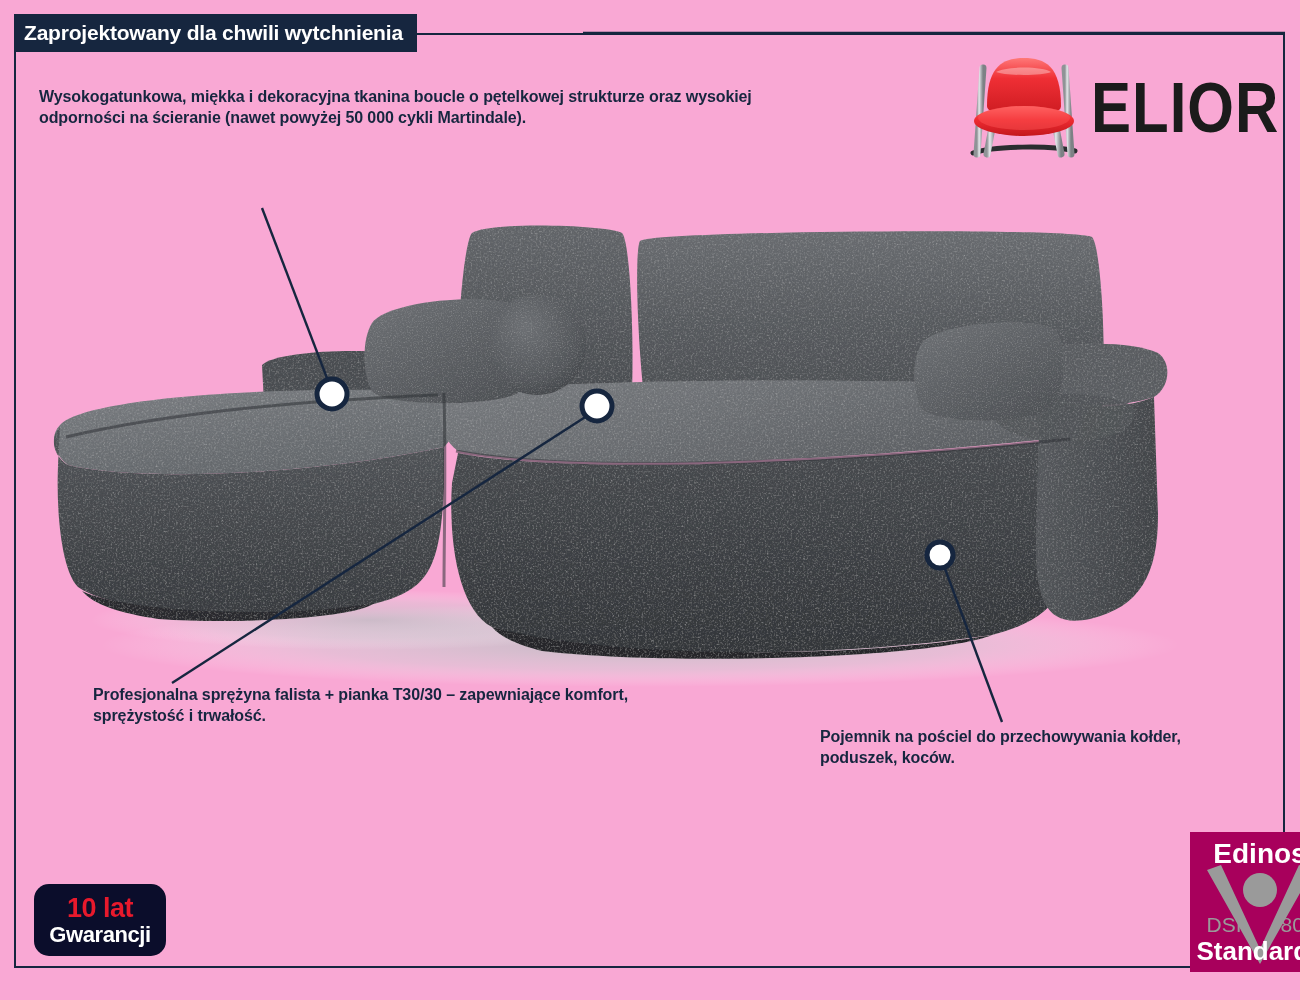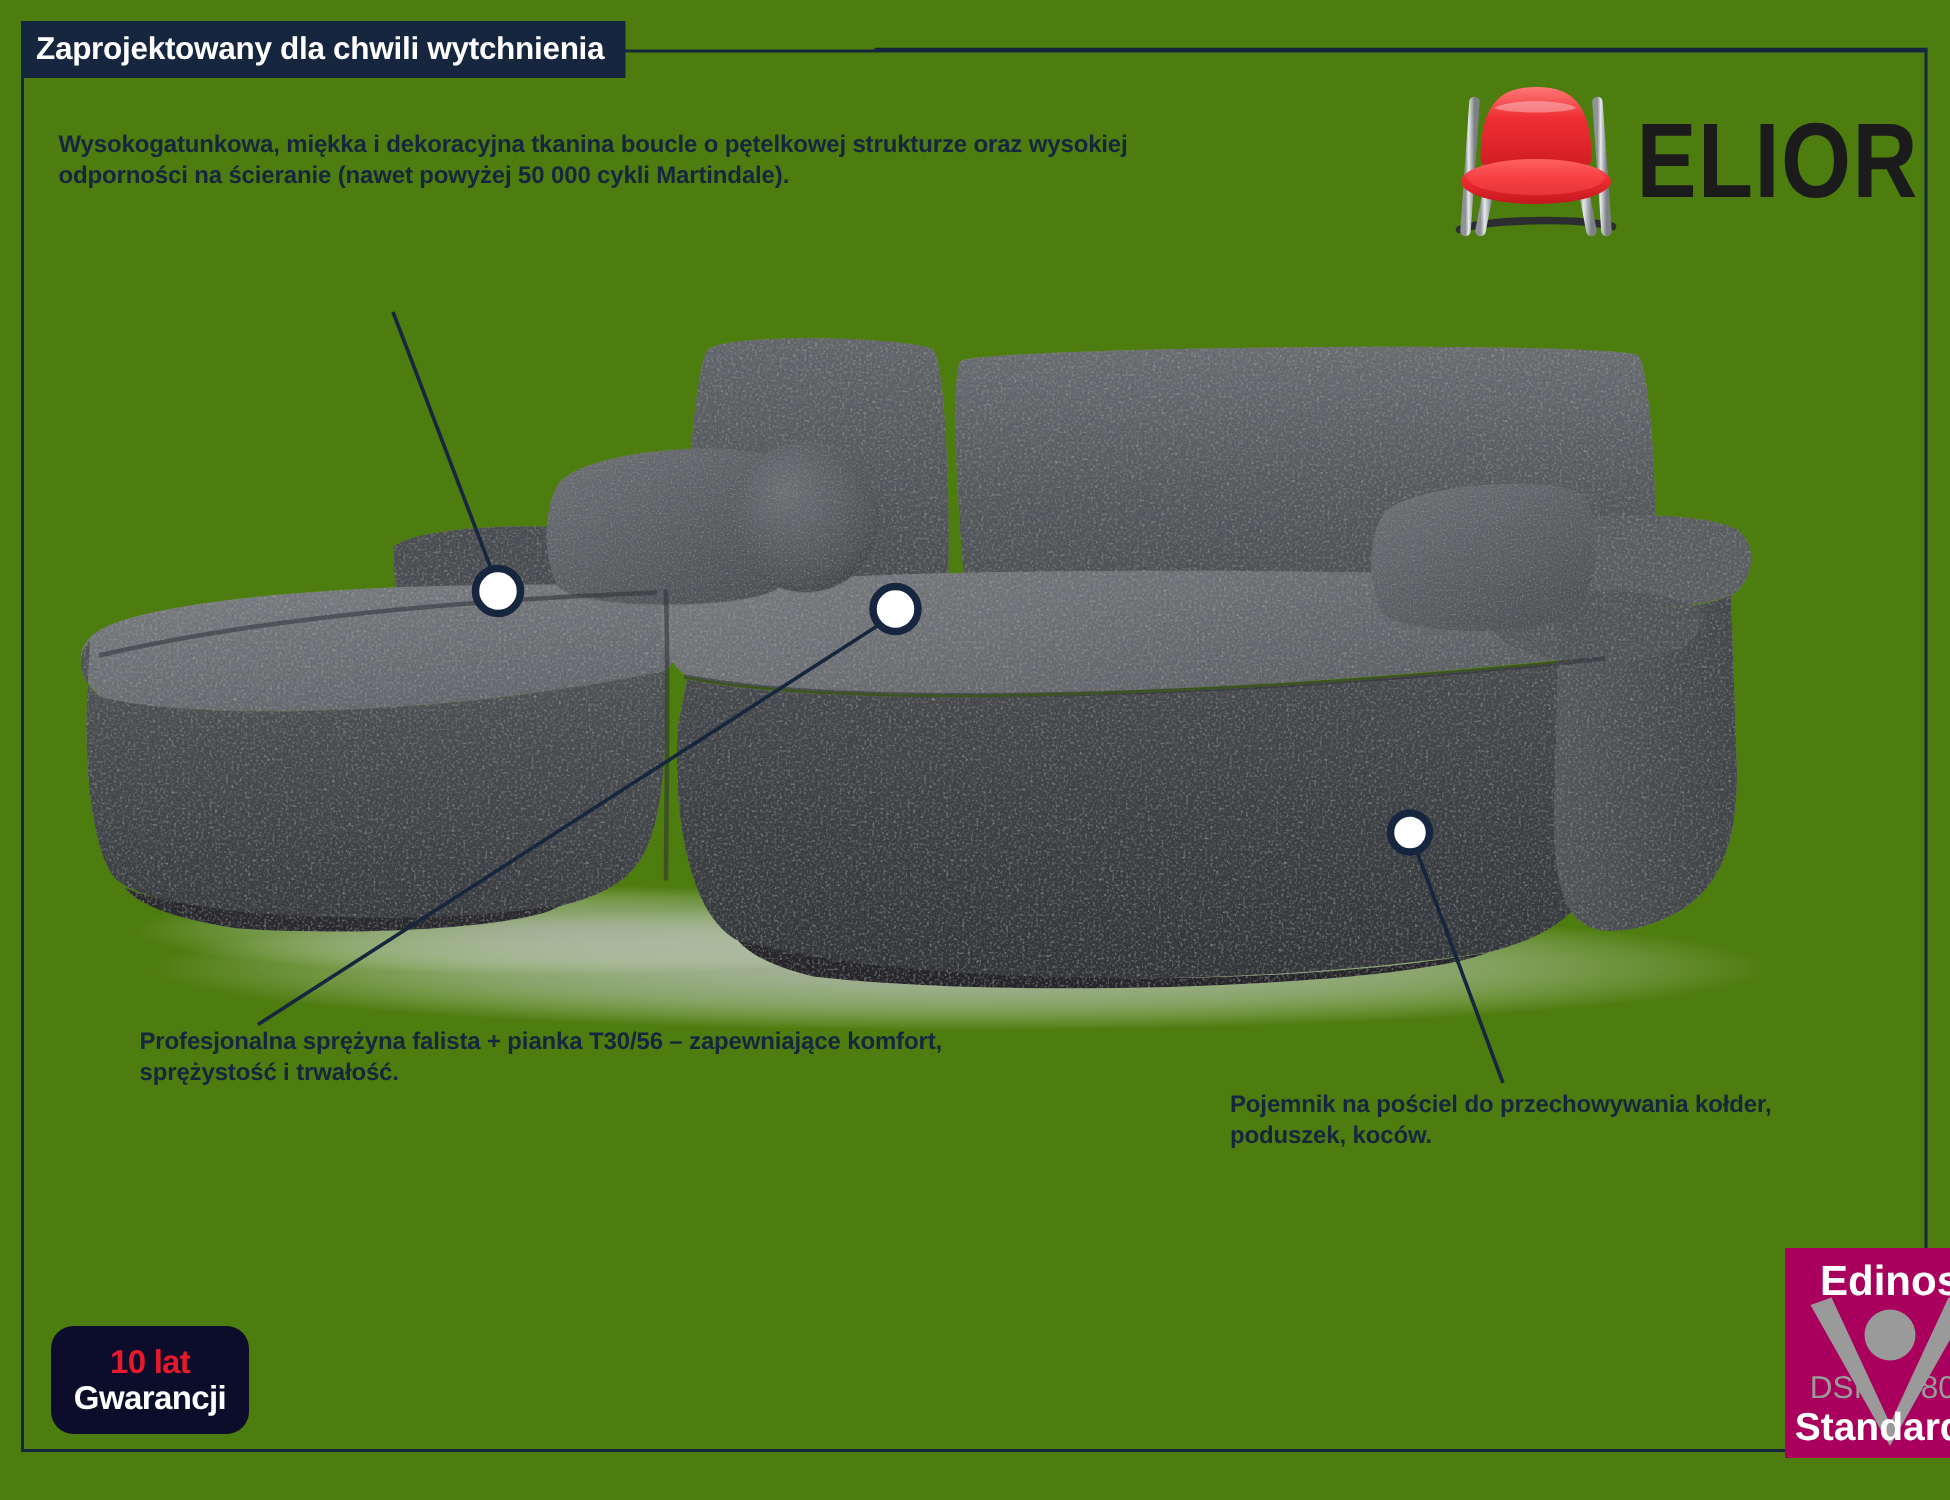--- a/index.html
+++ b/index.html
@@ -5,21 +5,21 @@
   * { box-sizing: border-box; margin: 0; padding: 0; }
   html, body {
     width: 1300px; height: 1000px;
     background: #ffffff;
     font-family: "Liberation Sans", sans-serif;
     overflow: hidden;
   }
   #page {
     position: relative;
     width: 1300px; height: 1000px;
-    background: #4d7c0f;
+    background: #f9a8d4;
   }
 
   
   #frame {
     position: absolute;
     left: 14px; top: 33px;
     width: 1271px; height: 935px;
     border: 2px solid #16263f;
     background: transparent;
     pointer-events: none;
@@ -106,21 +106,21 @@
     border-radius: 15px;
     display: flex;
     flex-direction: column;
     align-items: center;
     justify-content: center;
     z-index: 7;
     line-height: 1;
   }
   #warranty-badge .years {
     color: #e8192c;
-    font-size: 22px;
+    font-size: 27px;
     font-weight: bold;
     letter-spacing: -0.5px;
   }
   #warranty-badge .word {
     color: #ffffff;
     font-size: 22px;
     font-weight: bold;
     letter-spacing: -0.4px;
     margin-top: 2px;
   }
@@ -281,21 +281,21 @@
 
     <g>
       <circle cx="332" cy="394" r="15" fill="#ffffff" stroke="#16263f" stroke-width="5"></circle>
       <circle cx="597" cy="406" r="15" fill="#ffffff" stroke="#16263f" stroke-width="5"></circle>
       <circle cx="940" cy="555" r="13" fill="#ffffff" stroke="#16263f" stroke-width="5"></circle>
     </g>
   </svg>
 
   <div class="callout-text" id="text-fabric">Wysokogatunkowa, miękka i dekoracyjna tkanina boucle o pętelkowej strukturze oraz wysokiej odporności na ścieranie (nawet powyżej 50 000 cykli Martindale).</div>
 
-  <div class="callout-text" id="text-spring">Profesjonalna sprężyna falista + pianka T30/56 – zapewniające komfort, sprężystość i trwałość.</div>
+  <div class="callout-text" id="text-spring">Profesjonalna sprężyna falista + pianka T30/30 – zapewniające komfort, sprężystość i trwałość.</div>
 
   <div class="callout-text" id="text-storage">Pojemnik na pościel do przechowywania kołder, poduszek, koców.</div>
 
   <div id="elior-logo">
     <span class="chair-mark">
       <svg viewBox="0 0 118 116" width="118" height="116" xmlns="http://www.w3.org/2000/svg">
         <defs>
           <linearGradient id="redSeat" x1="0" y1="0" x2="0" y2="1">
             <stop offset="0%" stop-color="#ff6a6a"></stop>
             <stop offset="45%" stop-color="#ee2b31"></stop>

